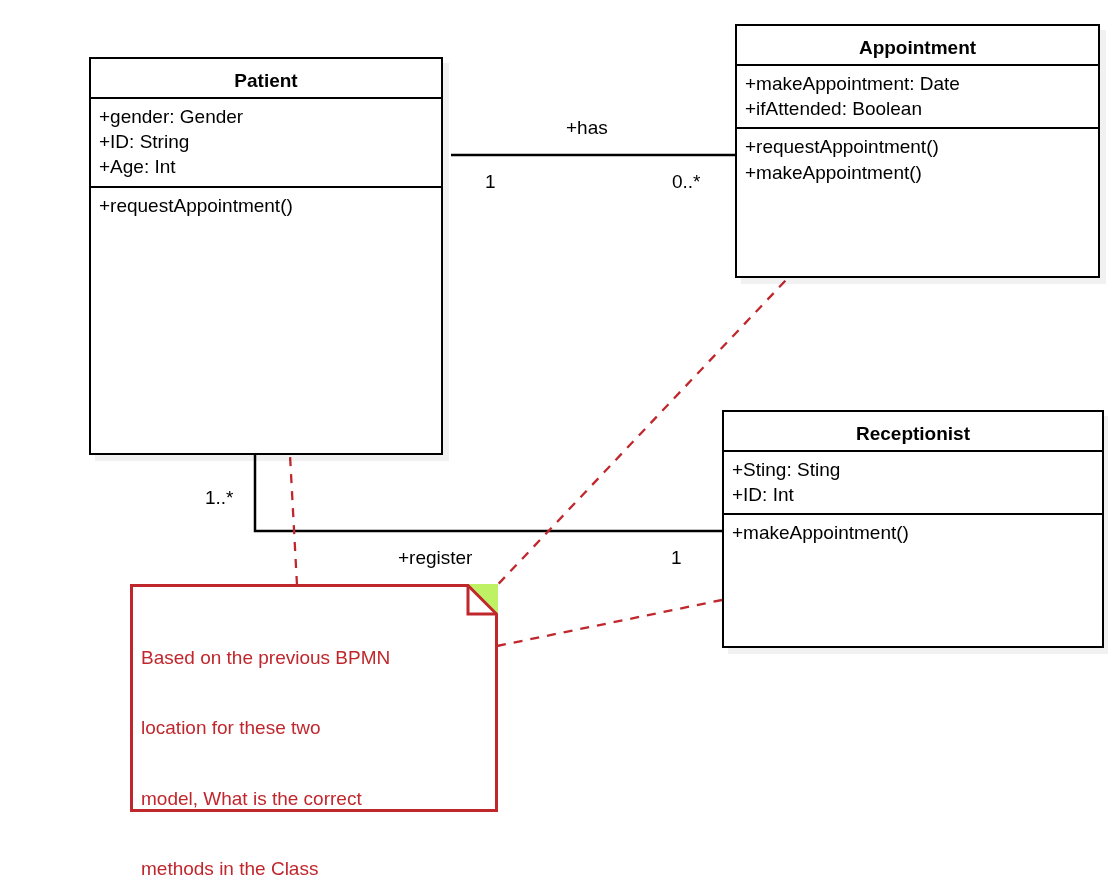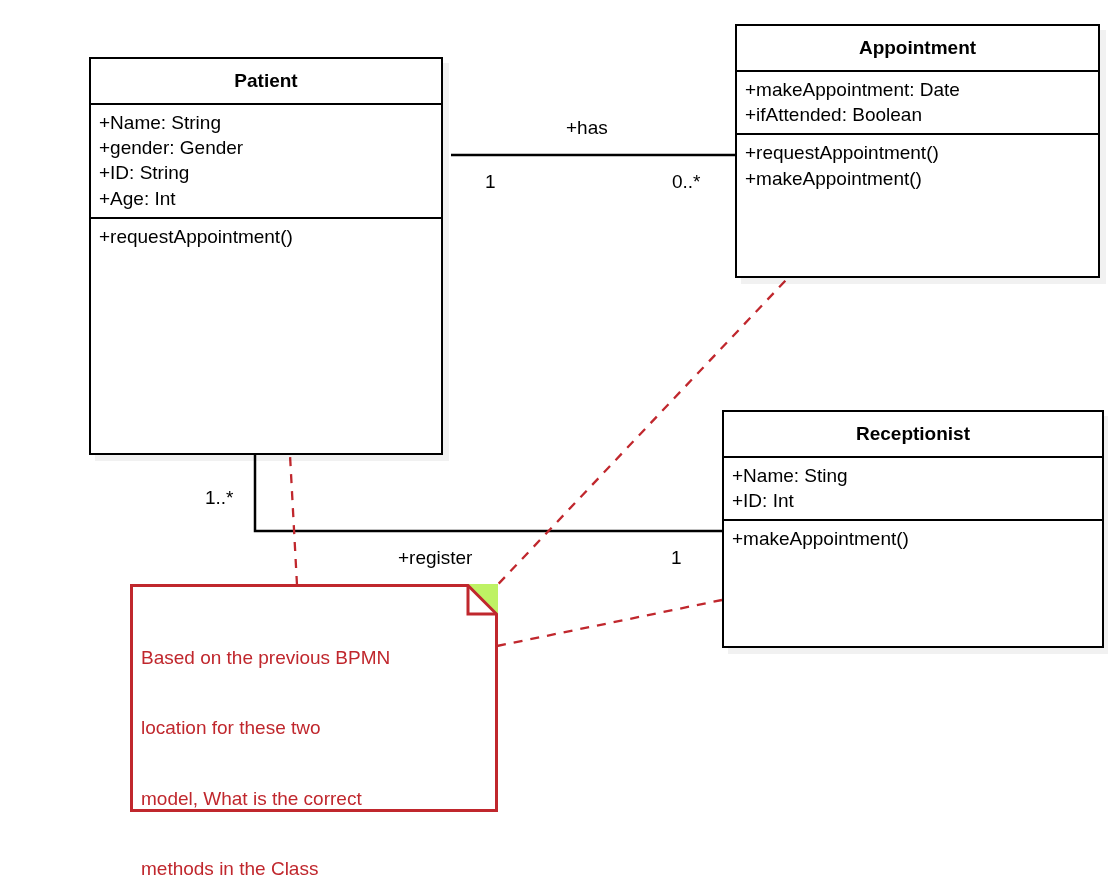--- a/index.html
+++ b/index.html
@@ -32,21 +32,21 @@
     box-sizing: border-box;
     box-shadow: 6px 6px 0 rgba(0,0,0,0.055);
     display: flex;
     flex-direction: column;
   }
   .uml-title {
     text-align: center;
     font-weight: bold;
     font-size: 19px;
     color: #000;
-    padding: 12px 6px 11px 6px;
+    padding: 12px 6px 5px 6px;
     border-bottom: 2.5px solid #000;
     line-height: 1.1;
   }
   .uml-compartment {
     padding: 5px 8px 6px 8px;
     font-size: 19px;
     color: #000;
     line-height: 1.33;
   }
   .uml-attrs {
@@ -109,21 +109,20 @@
     
     <path d="M 487 596 L 787 279" stroke="#c0272d" stroke-width="2.3" fill="none" stroke-dasharray="9,8" stroke-linecap="butt"></path>
 
     
     <path d="M 497 646 L 722 600" stroke="#c0272d" stroke-width="2.3" fill="none" stroke-dasharray="9,8" stroke-linecap="butt"></path>
   </svg>
 
   <div class="uml-class" style="left:89px; top:57px; width:354px; height:398px;">
     <div class="uml-title">Patient</div>
     <div class="uml-compartment uml-attrs">
-      <div class="uml-line">+Name: String</div>
       <div class="uml-line">+gender: Gender</div>
       <div class="uml-line">+ID: String</div>
       <div class="uml-line">+Age: Int</div>
     </div>
     <div class="uml-compartment uml-ops">
       <div class="uml-line">+requestAppointment()</div>
     </div>
   </div>
 
   <div class="uml-class" style="left:735px; top:24px; width:365px; height:254px;">
@@ -134,21 +133,21 @@
     </div>
     <div class="uml-compartment uml-ops">
       <div class="uml-line">+requestAppointment()</div>
       <div class="uml-line">+makeAppointment()</div>
     </div>
   </div>
 
   <div class="uml-class" style="left:722px; top:410px; width:382px; height:238px;">
     <div class="uml-title">Receptionist</div>
     <div class="uml-compartment uml-attrs">
-      <div class="uml-line">+Name: Sting</div>
+      <div class="uml-line">+Sting: Sting</div>
       <div class="uml-line">+ID: Int</div>
     </div>
     <div class="uml-compartment uml-ops">
       <div class="uml-line">+makeAppointment()</div>
     </div>
   </div>
 
   <div class="assoc-label" style="left:566px; top:117px;">+has</div>
   <div class="assoc-label" style="left:485px; top:171px;">1</div>
   <div class="assoc-label" style="left:672px; top:171px;">0..*</div>

